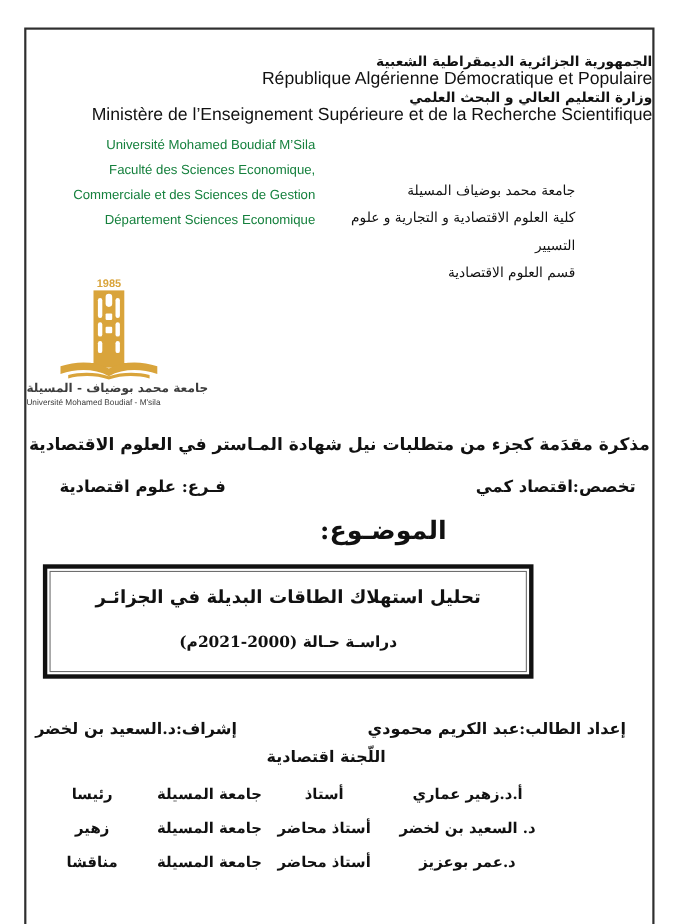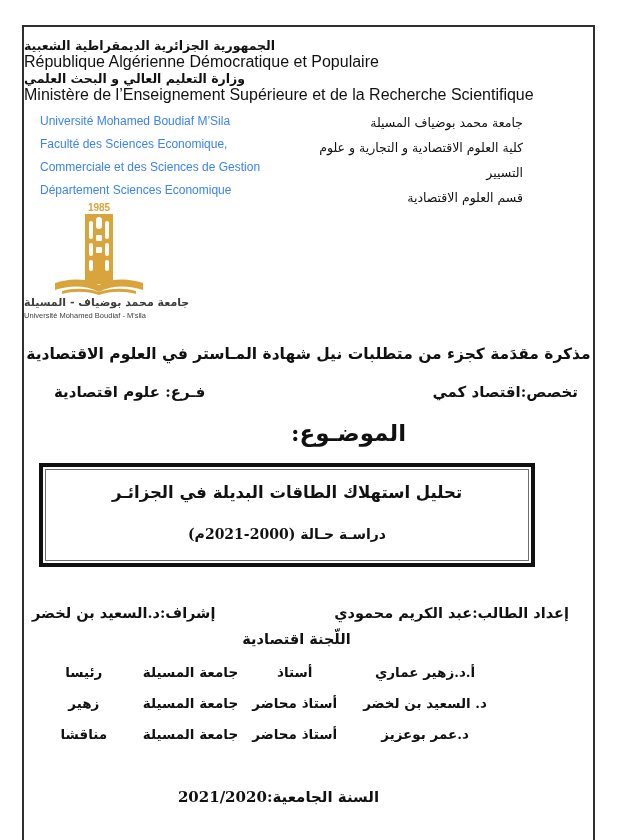--- a/index.html
+++ b/index.html
@@ -15,44 +15,45 @@
   .frame {
     position: absolute;
     left: 22px; top: 25px;
     width: 573px; height: 830px;
     border: 2px solid #2f2f2f;
   }
   .ar { direction: rtl; font-family: "DejaVu Serif", "DejaVu Sans", sans-serif; }
   .fr { font-family: "Liberation Sans", sans-serif; }
 
   
-  .header { text-align: left; padding-top: 10px; }
+  .header { text-align: right; padding-top: 20px; }
   .header .h-ar { font-size: 12.5px; font-weight: bold; line-height: 17px; }
   .header .h-fr { font-size: 16px; font-weight: normal; line-height: 16px; }
 
   
   .univ-row {
     margin-top: 7px;
     display: flex;
     justify-content: space-between;
     align-items: flex-start;
   }
   .univ-fr {
     width: 255px;
-    text-align: left;
+    text-align: right;
     font-size: 12px;
     line-height: 23px;
-    color: #3b82f6;
+    color: #15803d;
     margin-left: 16px;
   }
   .univ-ar {
     padding-right: 70px;
     text-align: right;
     font-size: 12.5px;
     line-height: 25px;
+    margin-top: 40px;
   }
 
   
   .logo { margin-top: -10px; text-align: left; line-height: 0; }
   .logo svg { display: inline-block; }
   .logo-ar { font-size: 11px; font-weight: 600; color: #3d3d3d; line-height: 14px; }
   .logo-fr { font-size: 7.5px; color: #3d3d3d; line-height: 11px; font-family: "Liberation Sans", sans-serif; }
 
   
   .statement {
@@ -76,21 +77,21 @@
     text-align: center;
     font-size: 23px;
     font-weight: bold;
     line-height: 34px;
     transform: translateX(40px);
   }
 
   
   .title-box {
     margin: 13px 0 0 15px;
-    width: 496px;
+    width: 446px;
     border: 4px solid #111;
     background: #fff;
     padding: 2px;
   }
   .title-box-inner {
     border: 1px solid #6e6e6e;
     padding: 10px 6px 13px;
     text-align: center;
   }
   .title-line1 { font-size: 16.5px; font-weight: bold; line-height: 26px; }

